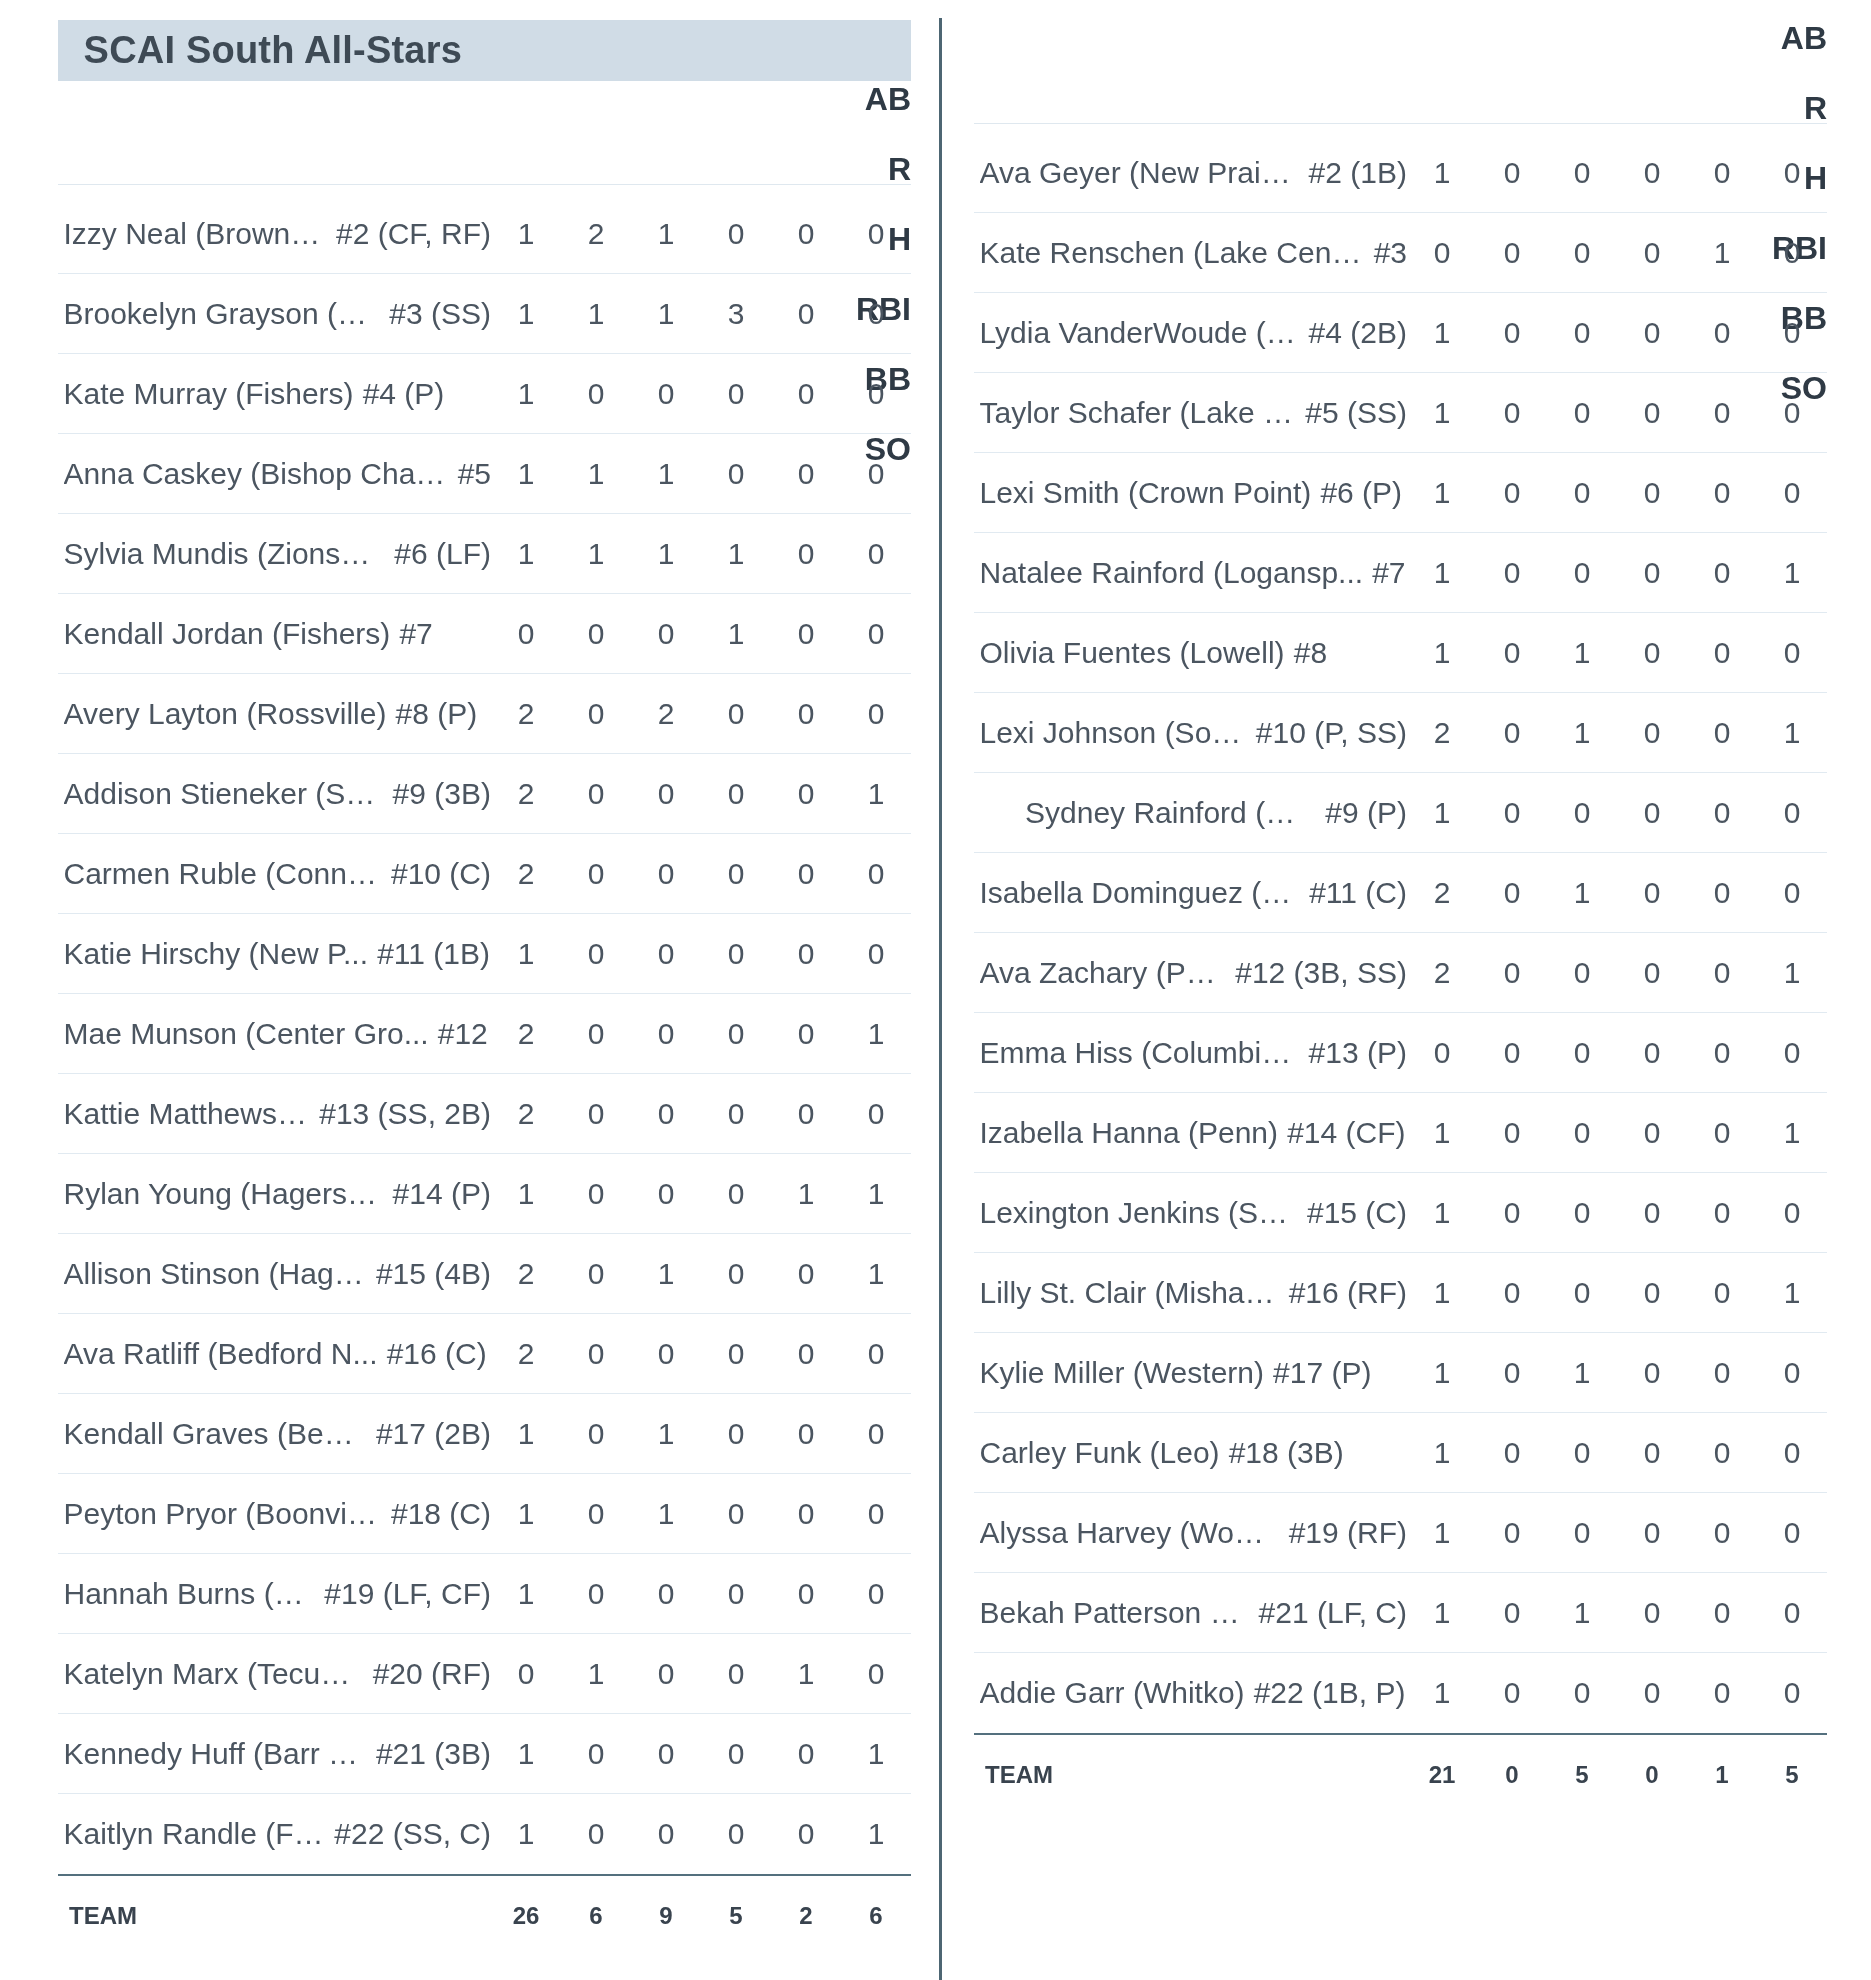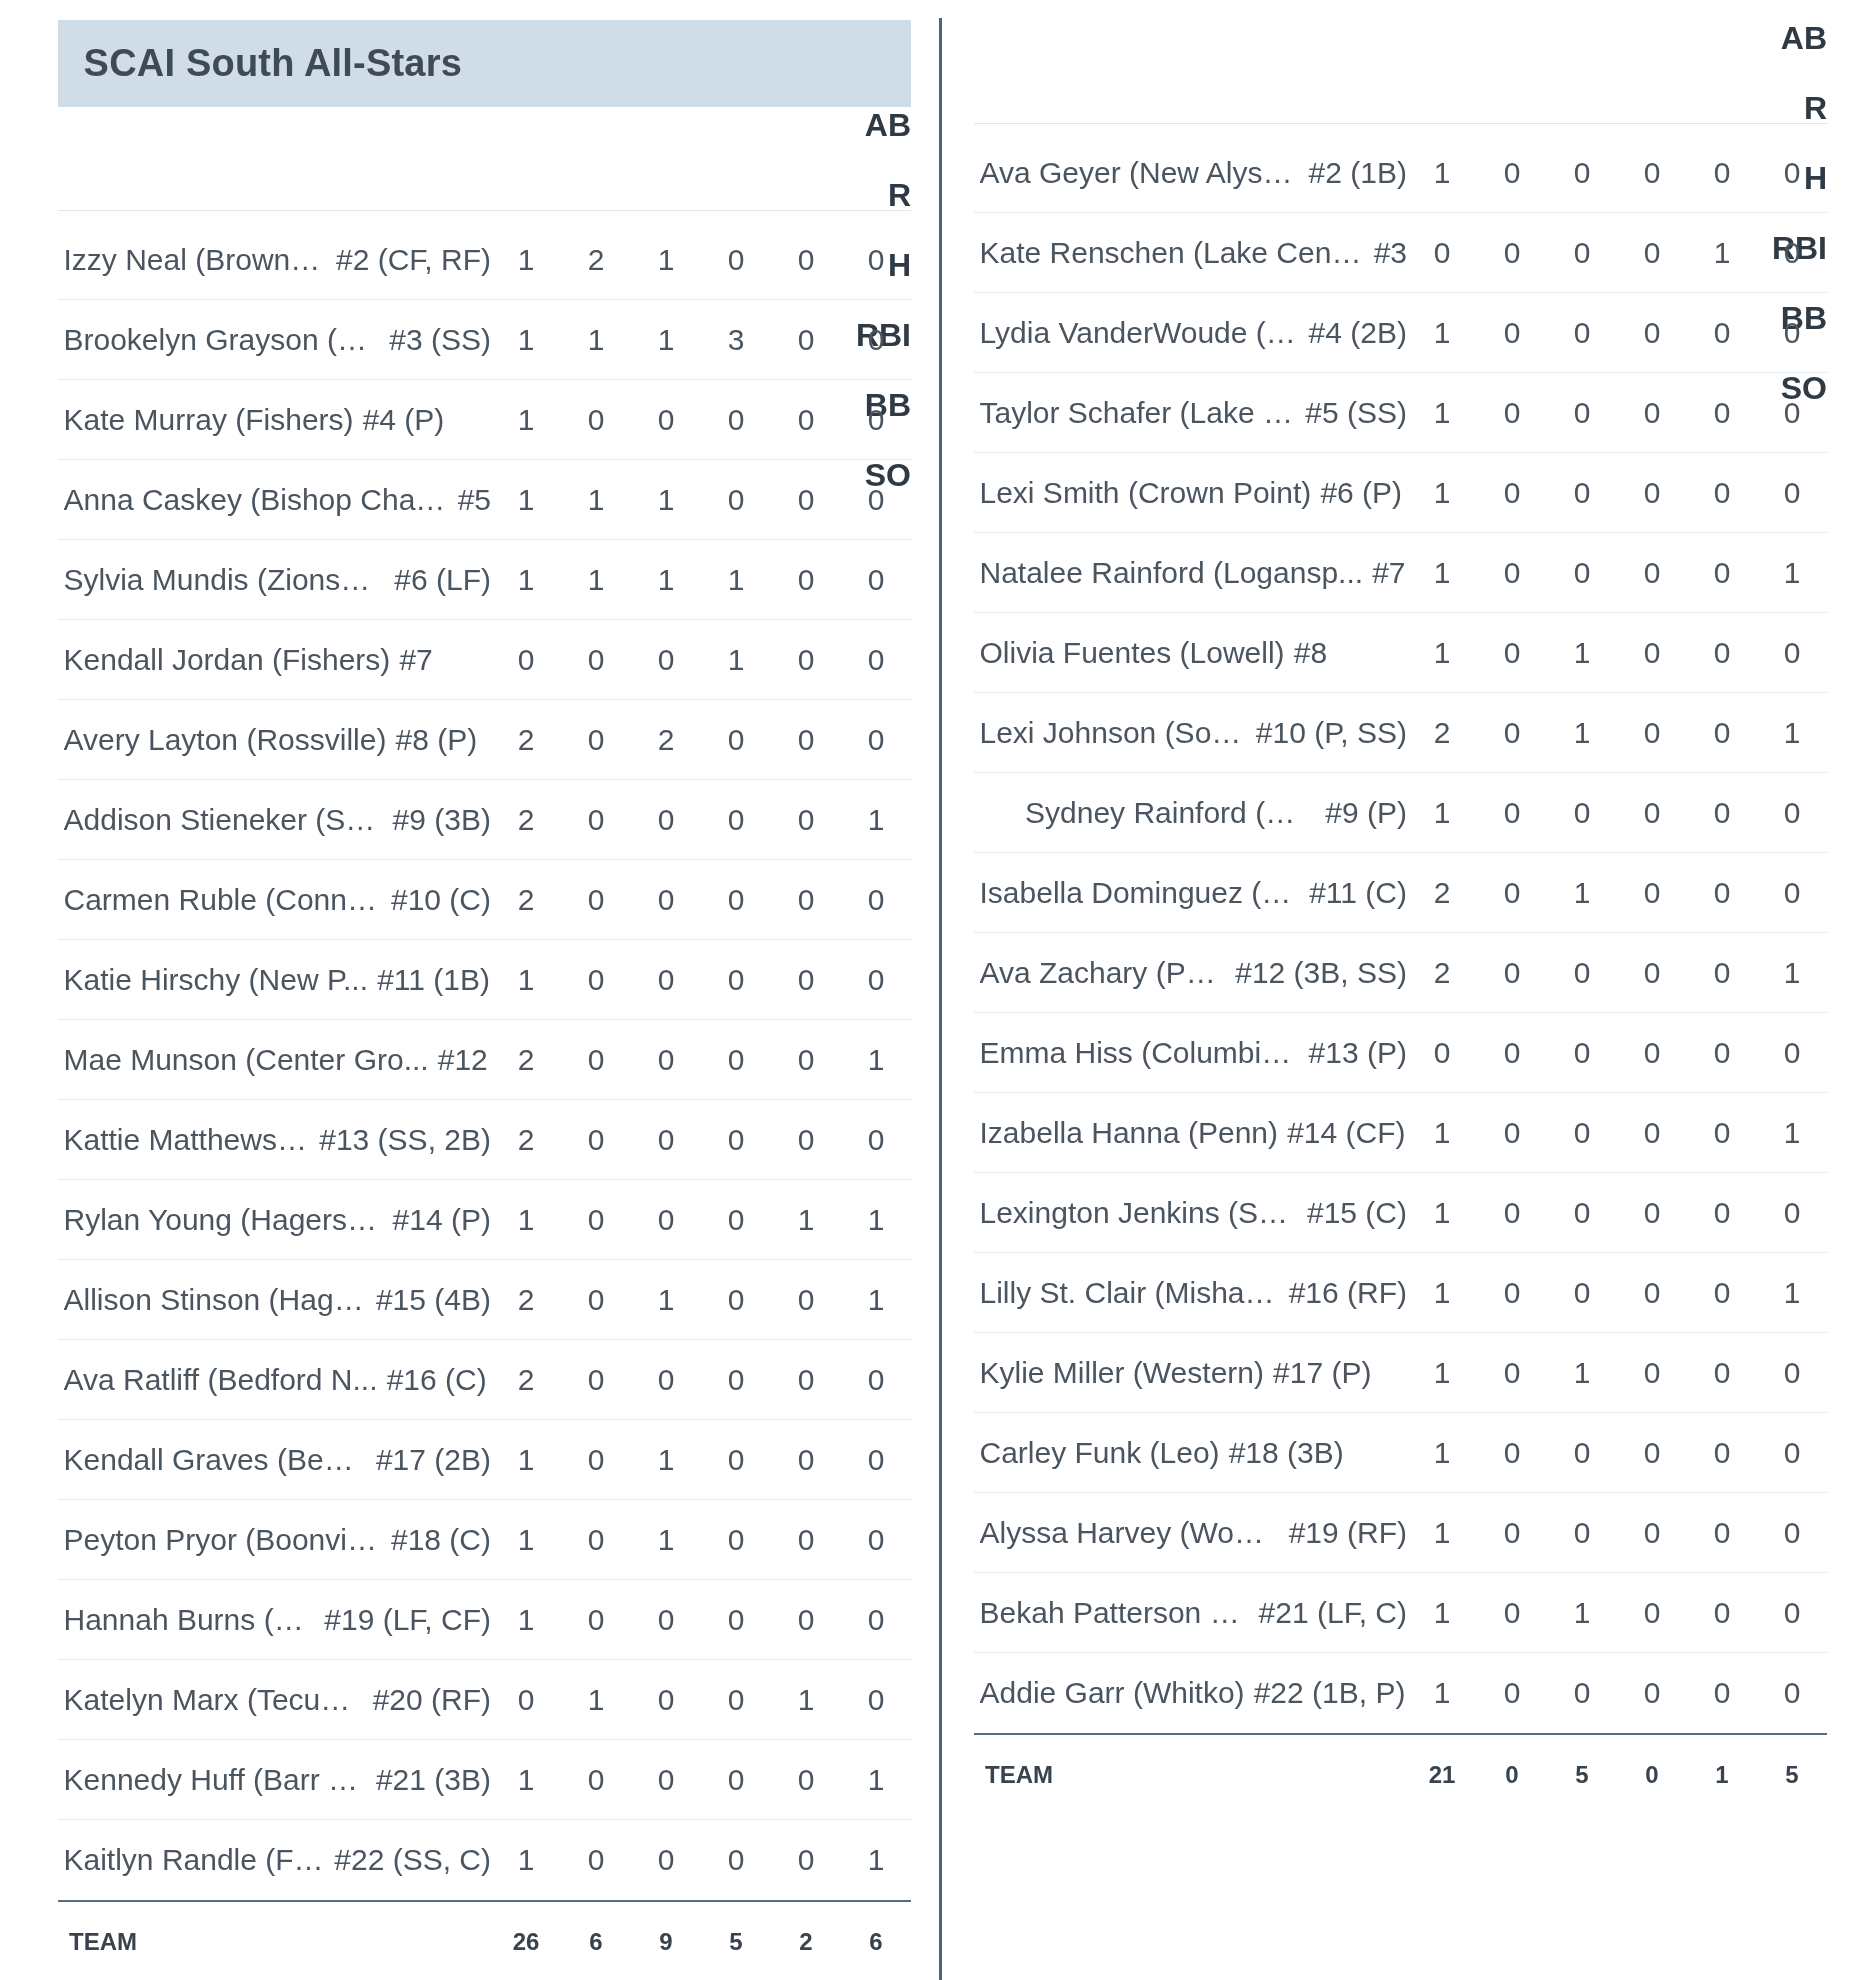--- a/index.html
+++ b/index.html
@@ -25,21 +25,21 @@
   }
   .boxscore {
     position: absolute;
     top: 20px;
     width: 853px;
   }
   .boxscore.south { left: 58px; }
   .boxscore.north { left: 974px; }
 
   .titlebar {
-    height: 87px;
+    height: 61px;
     background: #d0dce6;
     display: flex;
     align-items: center;
     padding-left: 25.6px;
     box-sizing: border-box;
   }
   .title-text {
     font-size: 38px;
     font-weight: 700;
     color: #3e4a55;
@@ -426,21 +426,21 @@
   <span class="stat">AB</span>
       <span class="stat">R</span>
       <span class="stat">H</span>
       <span class="stat">RBI</span>
       <span class="stat">BB</span>
       <span class="stat">SO</span>
     </div>
   <div class="rows">
   <div class="row">
     <div class="cell-player">
-      <span class="p-name">Ava Geyer (New Alyssa)</span>
+      <span class="p-name">Ava Geyer (New Prairie)</span>
       <span class="p-tag">#2 (1B)</span>
     </div>
   <span class="stat">1</span>
         <span class="stat">0</span>
         <span class="stat">0</span>
         <span class="stat">0</span>
         <span class="stat">0</span>
         <span class="stat">0</span>
       </div>
 

